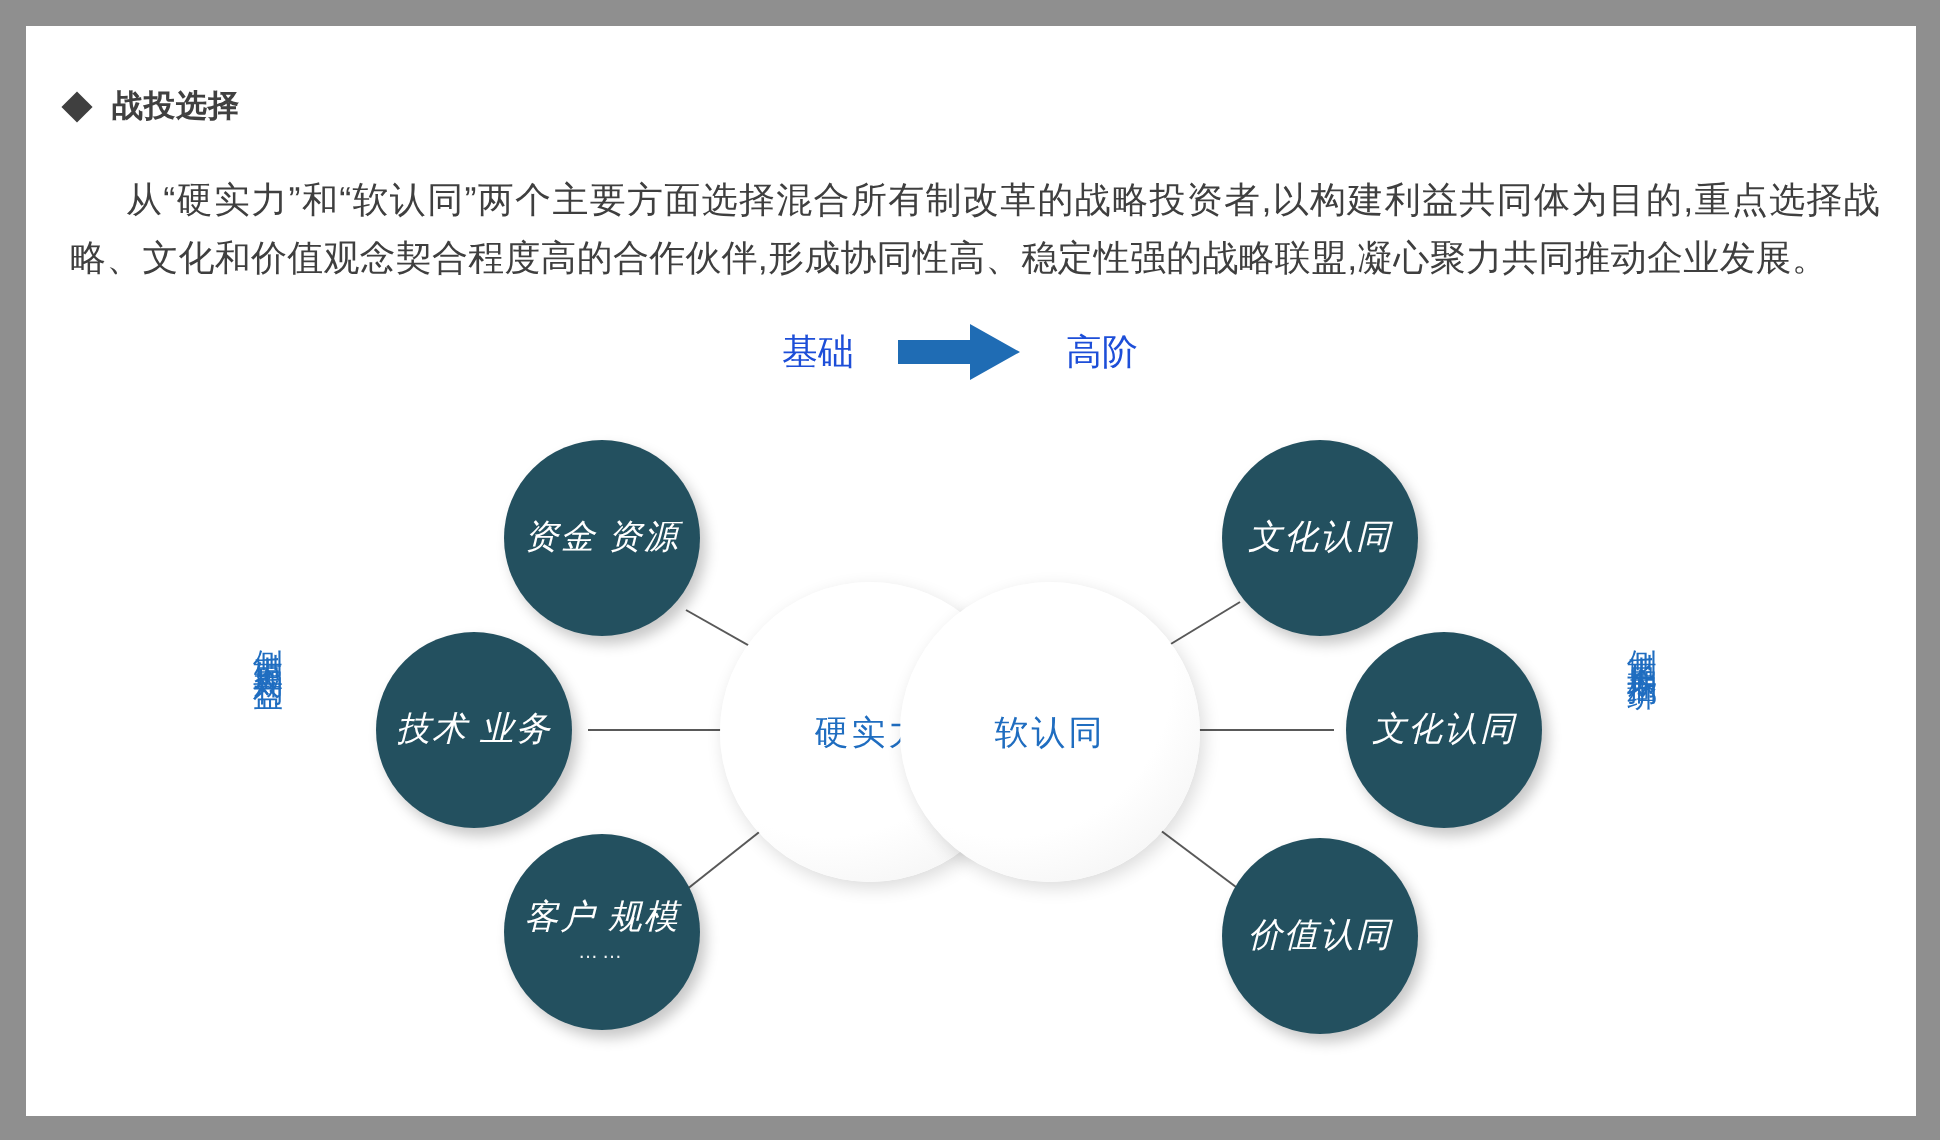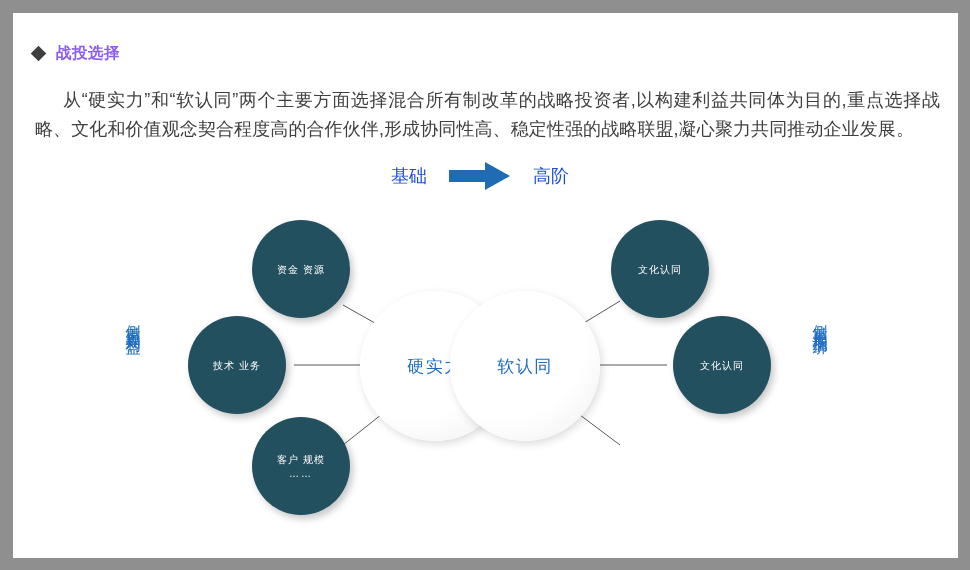--- a/index.html
+++ b/index.html
@@ -36,21 +36,21 @@
   }
   .diamond-bullet {
     width: 11px;
     height: 11px;
     background: #3f3f3f;
     transform: rotate(45deg);
   }
   #heading-text {
     font-size: 15.5px;
     font-weight: bold;
-    color: #8b5cf6;
+    color: #404040;
     letter-spacing: 0.5px;
   }
 
   
   #body-paragraph {
     position: absolute;
     left: 22px;
     top: 55px;
     width: 905px;
     font-size: 18px;
@@ -109,23 +109,24 @@
     justify-content: center;
     text-align: center;
     box-sizing: border-box;
   }
   .node.dark {
     background: #23505f;
     color: #ffffff;
     box-shadow: 3px 4px 7px rgba(0,0,0,0.22);
   }
   .node.dark .node-label {
-    font-size: 10px;
+    font-size: 17px;
     letter-spacing: 1px;
     line-height: 1.1;
+    font-style: italic;
   }
   .node.dark .node-sub {
     font-size: 10px;
     letter-spacing: 2px;
     margin-top: 3px;
     opacity: 0.95;
   }
   .node.core {
     background: radial-gradient(circle at 36% 30%, #ffffff 0%, #ffffff 58%, #f4f4f4 86%, #ececec 100%);
     color: #1f6dc0;
@@ -210,15 +211,18 @@
     </div>
 
     <div class="node dark" style="left:598px; top:207px; width:98px; height:98px;">
       <span class="node-label">文化认同</span>
     </div>
 
     <div class="node dark" style="left:660px; top:303px; width:98px; height:98px;">
       <span class="node-label">文化认同</span>
     </div>
 
+    <div class="node dark" style="left:598px; top:406px; width:98px; height:98px;">
+      <span class="node-label">价值认同</span>
+    </div>
 
   </div>
 </div>
 
 </body></html>

